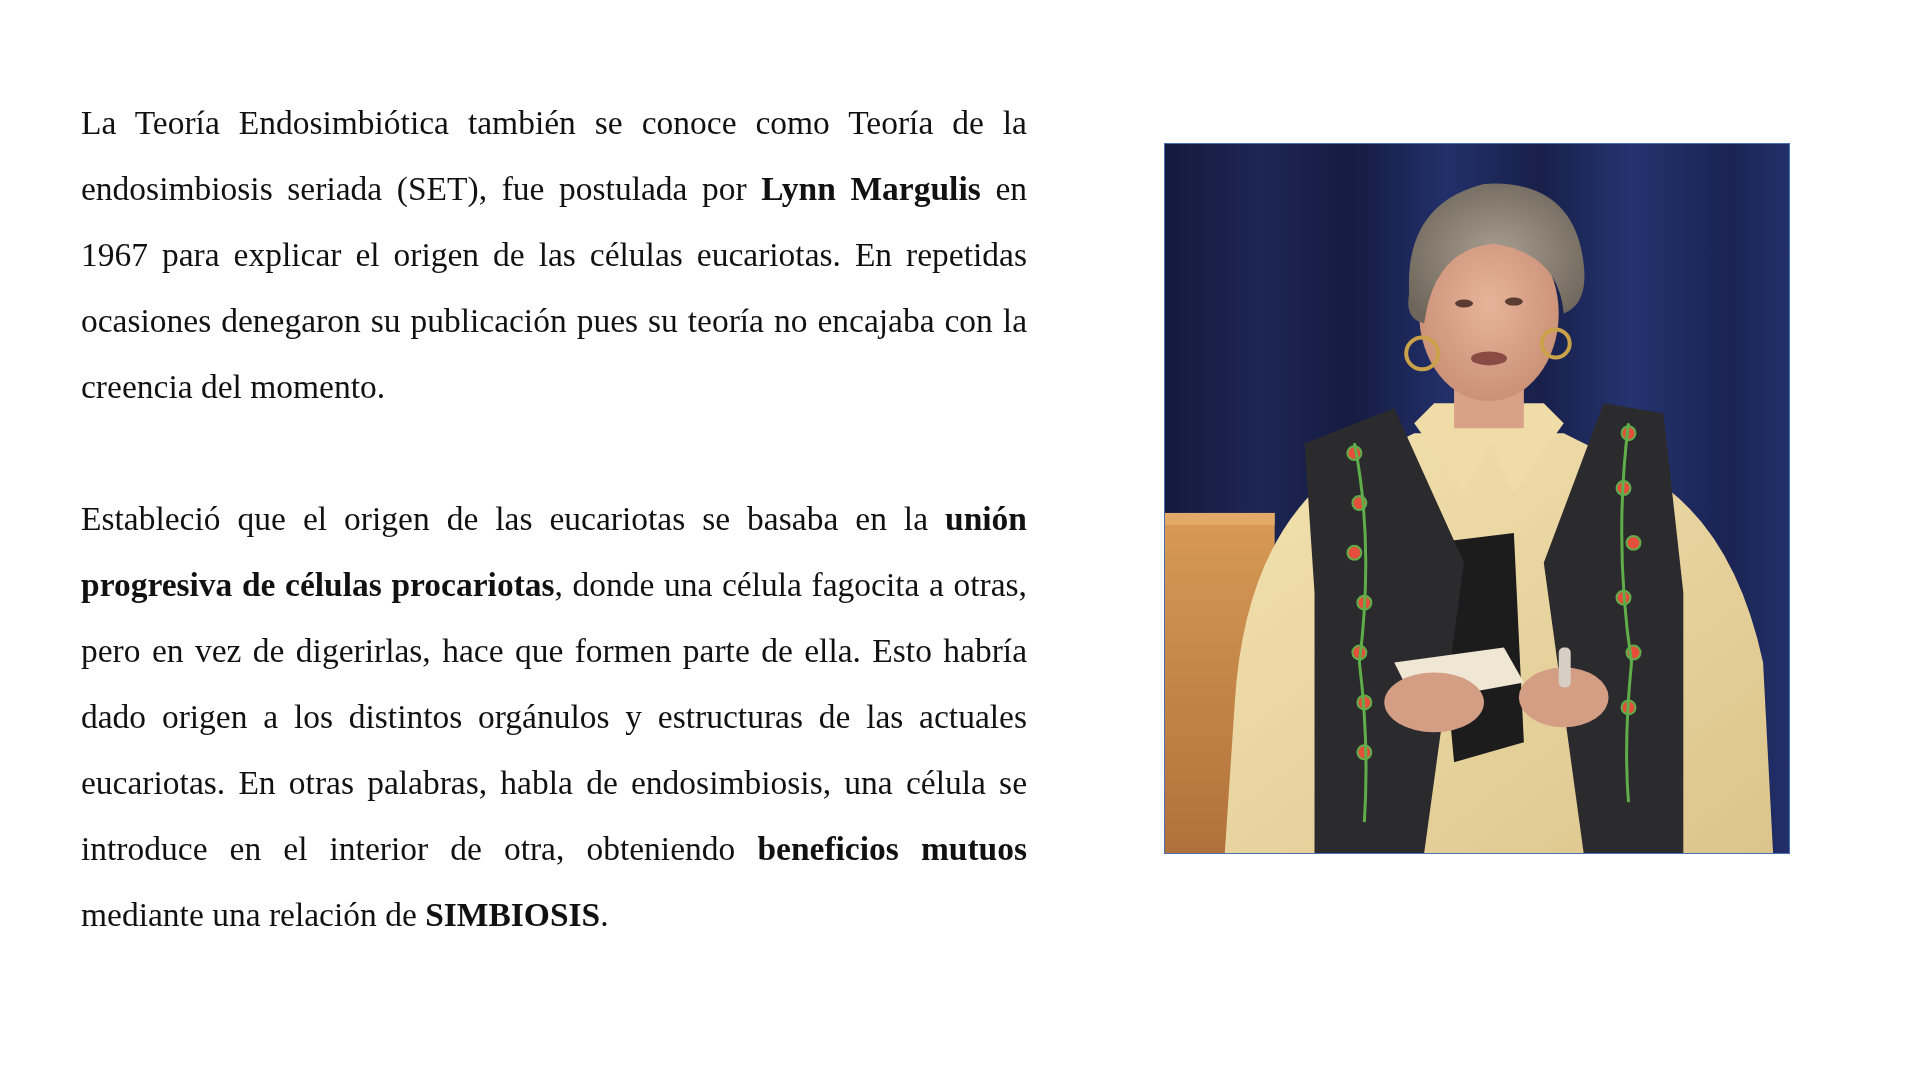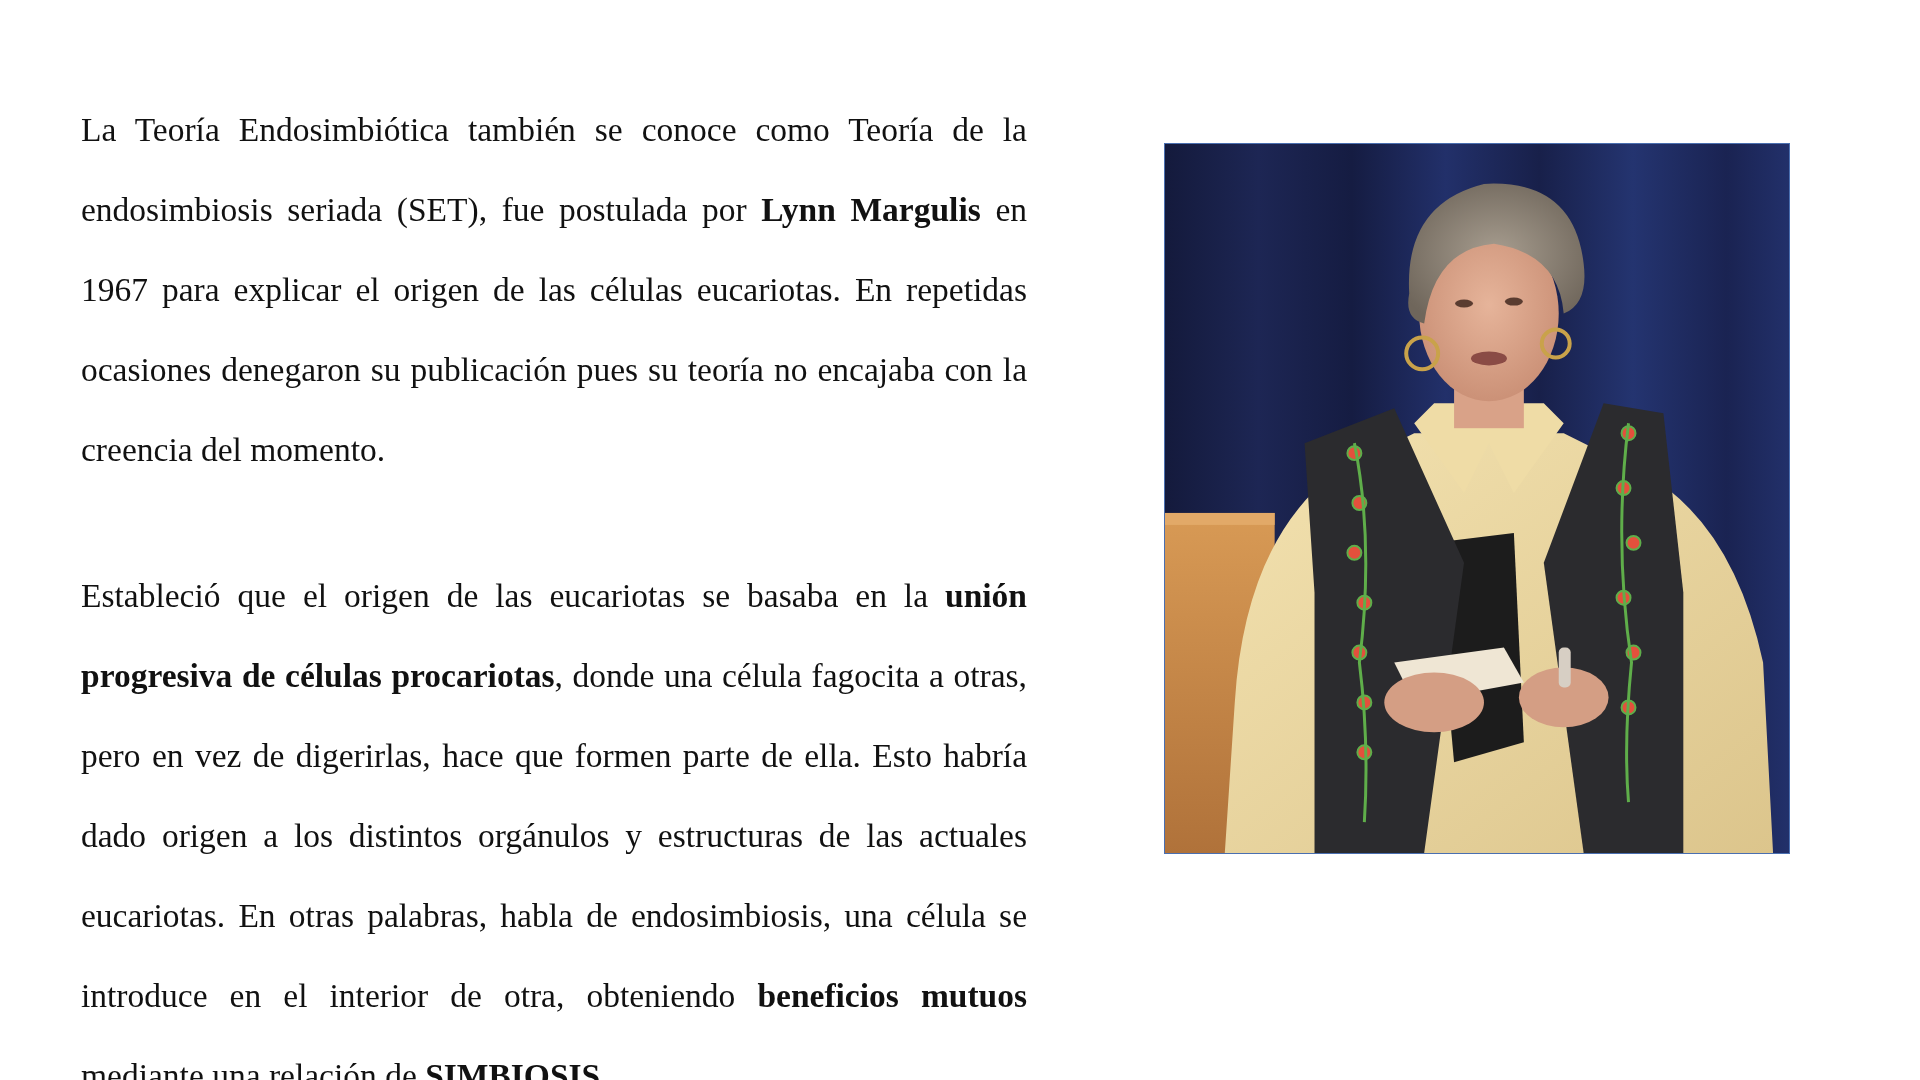--- a/index.html
+++ b/index.html
@@ -22,21 +22,21 @@
     }
     .text-column {
       position: absolute;
       left: 81px;
       top: 90px;
       width: 946px;
     }
     .para {
       margin: 0;
       font-size: 33.5px;
-      line-height: 80px;
+      line-height: 66px;
       text-align: justify;
       text-align-last: left;
       letter-spacing: 0;
     }
     .para + .para {
       margin-top: 66px;
       font-family: Liberation Serif, serif;
     }
     .para b {
       font-weight: bold;

